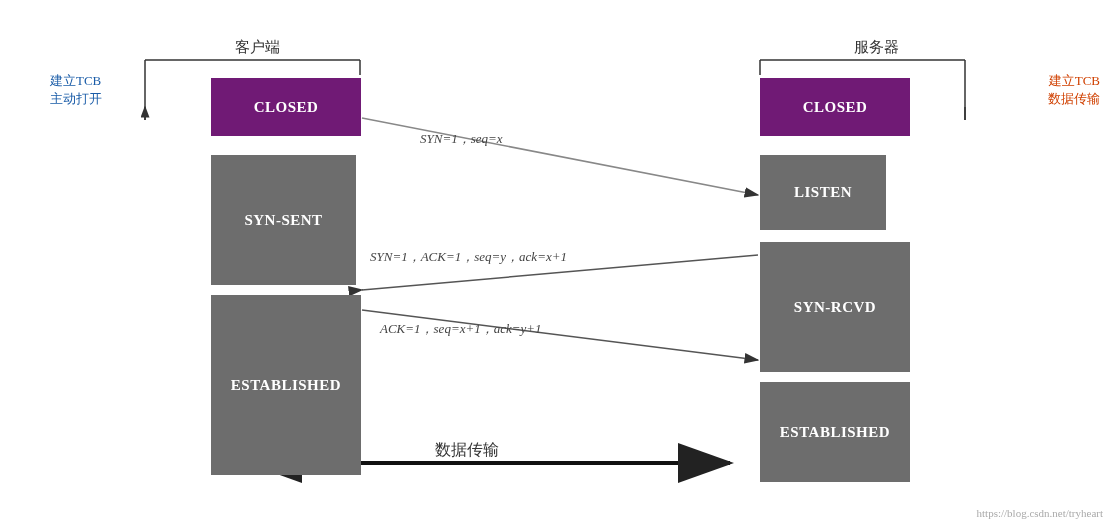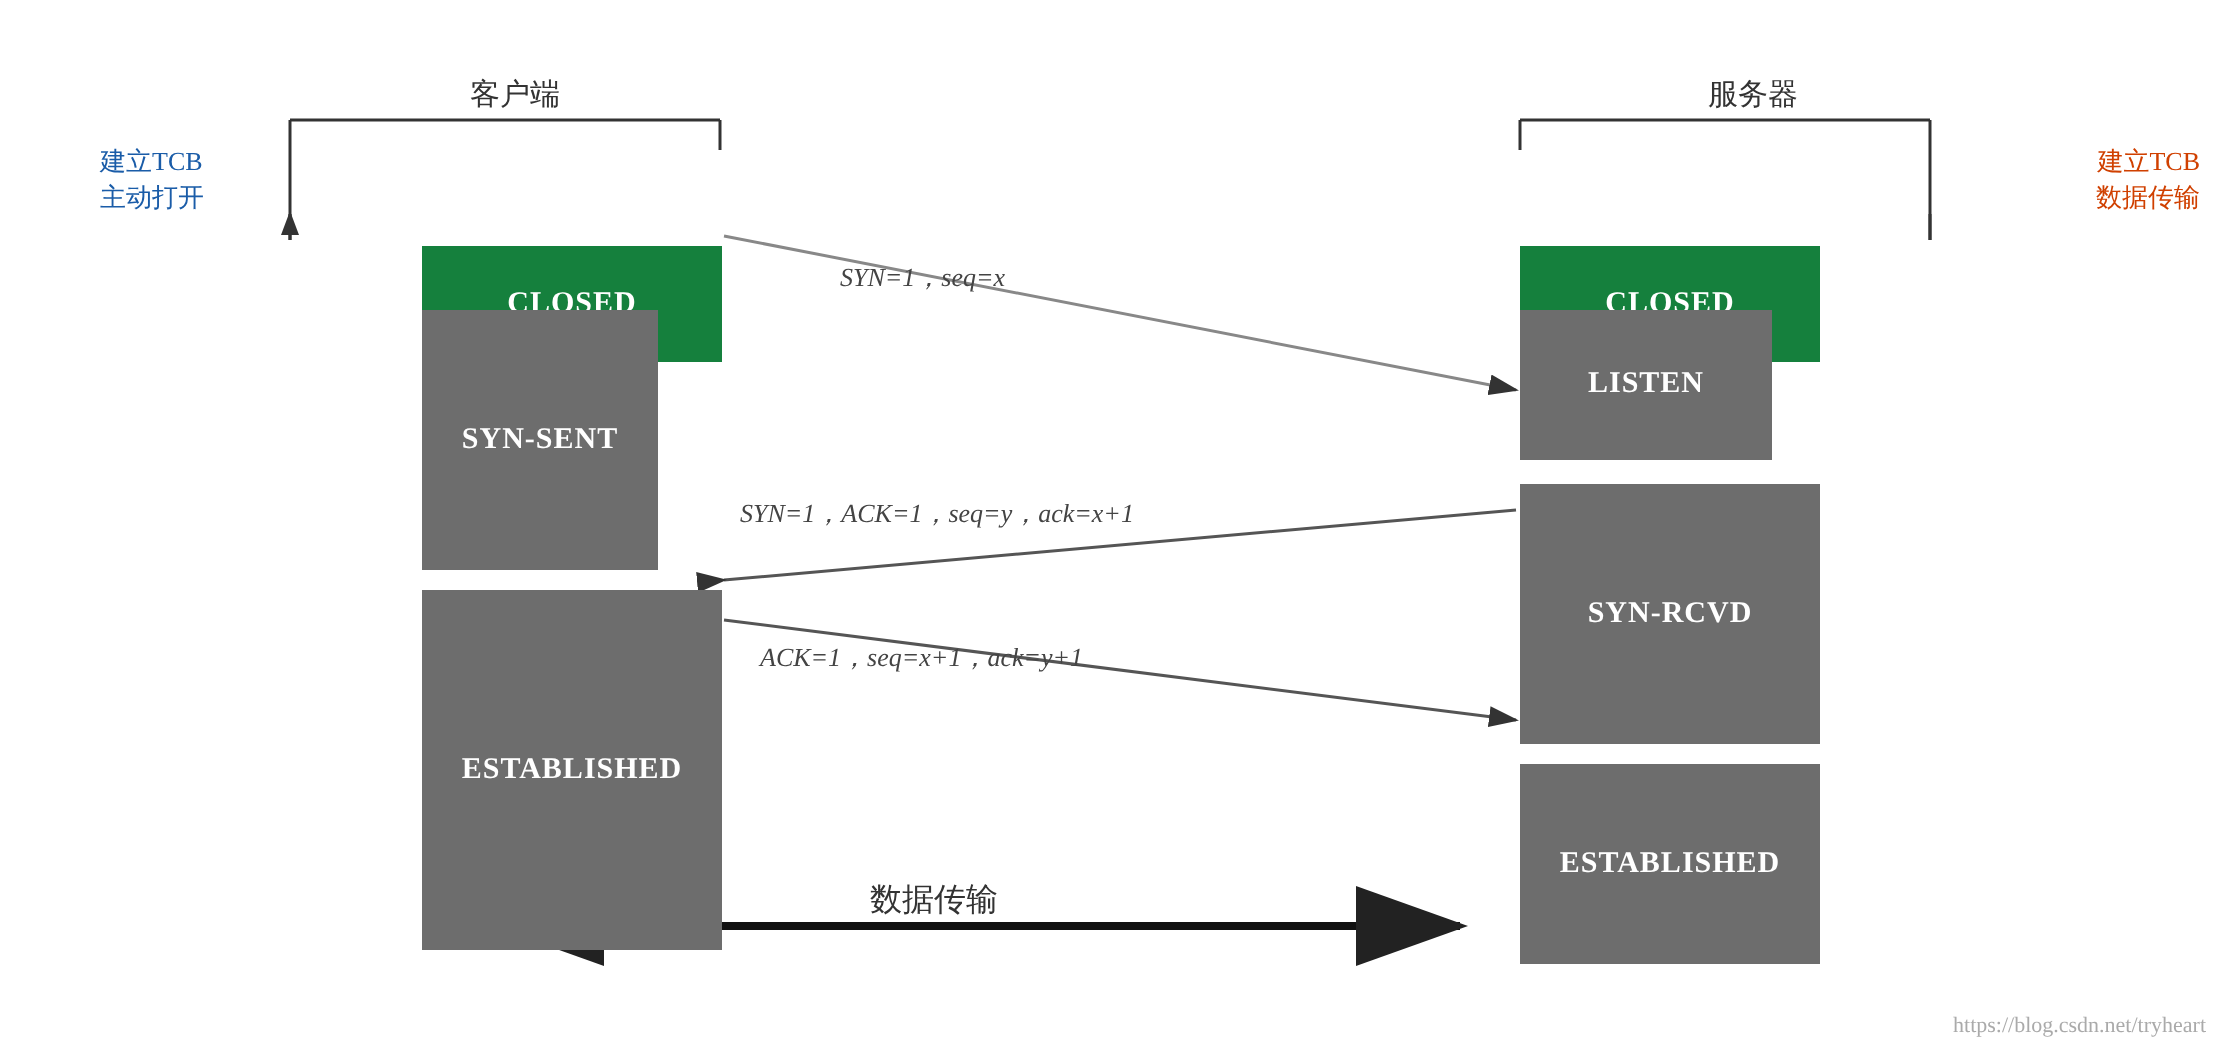--- a/index.html
+++ b/index.html
@@ -30,22 +30,21 @@
       background: #6d6d6d;
       color: #fff;
       font-size: 15px;
       font-weight: bold;
       display: flex;
       align-items: center;
       justify-content: center;
       letter-spacing: 0.5px;
     }
     .state-box.dark {
-      background: #15803d;
-      margin-top: 45px;
+      background: #701a75;
     }
     
     .label {
       position: absolute;
       font-size: 13px;
       color: #333;
       font-style: italic;
     }
     .label-cn {
       position: absolute;
@@ -135,21 +134,21 @@
 
   <div class="side-label-right" style="right: 15px; top: 72px;">
     <div>建立TCB</div>
     <div>数据传输</div>
   </div>
 
   <div class="state-box dark" style="left: 211px; top: 78px; width: 150px; height: 58px;">CLOSED</div>
 
   <div class="state-box dark" style="left: 760px; top: 78px; width: 150px; height: 58px;">CLOSED</div>
 
-  <div class="state-box" style="left: 211px; top: 155px; width: 118px; height: 130px;">SYN-SENT</div>
+  <div class="state-box" style="left: 211px; top: 155px; width: 145px; height: 130px;">SYN-SENT</div>
 
   <div class="state-box" style="left: 760px; top: 155px; width: 126px; height: 75px;">LISTEN</div>
 
   <div class="state-box" style="left: 760px; top: 242px; width: 150px; height: 130px; text-align: center;">SYN-RCVD</div>
 
   <div class="state-box" style="left: 211px; top: 295px; width: 150px; height: 180px;">ESTABLISHED</div>
 
   <div class="state-box" style="left: 760px; top: 382px; width: 150px; height: 100px;">ESTABLISHED</div>
 
   <div class="label" style="left: 420px; top: 130px; color: #444;">SYN=1，seq=x</div>

